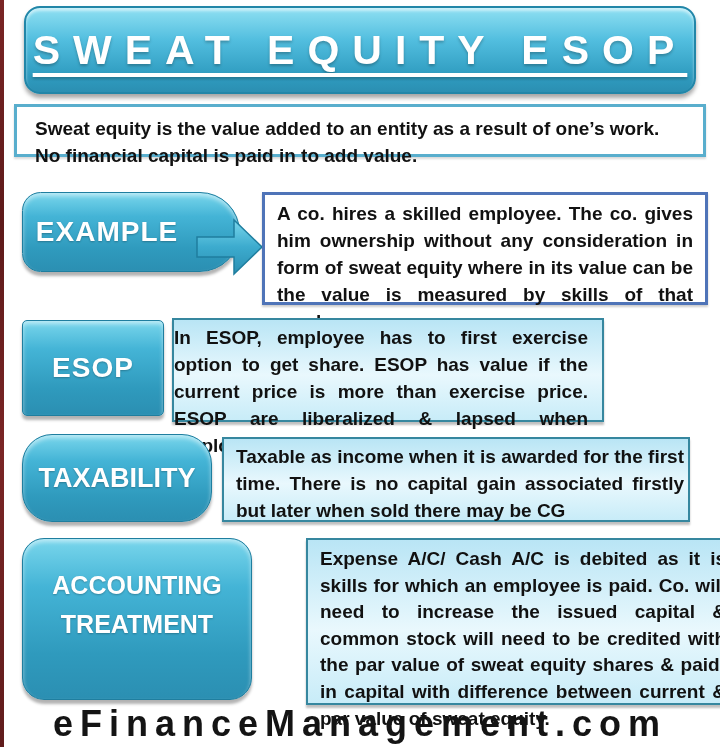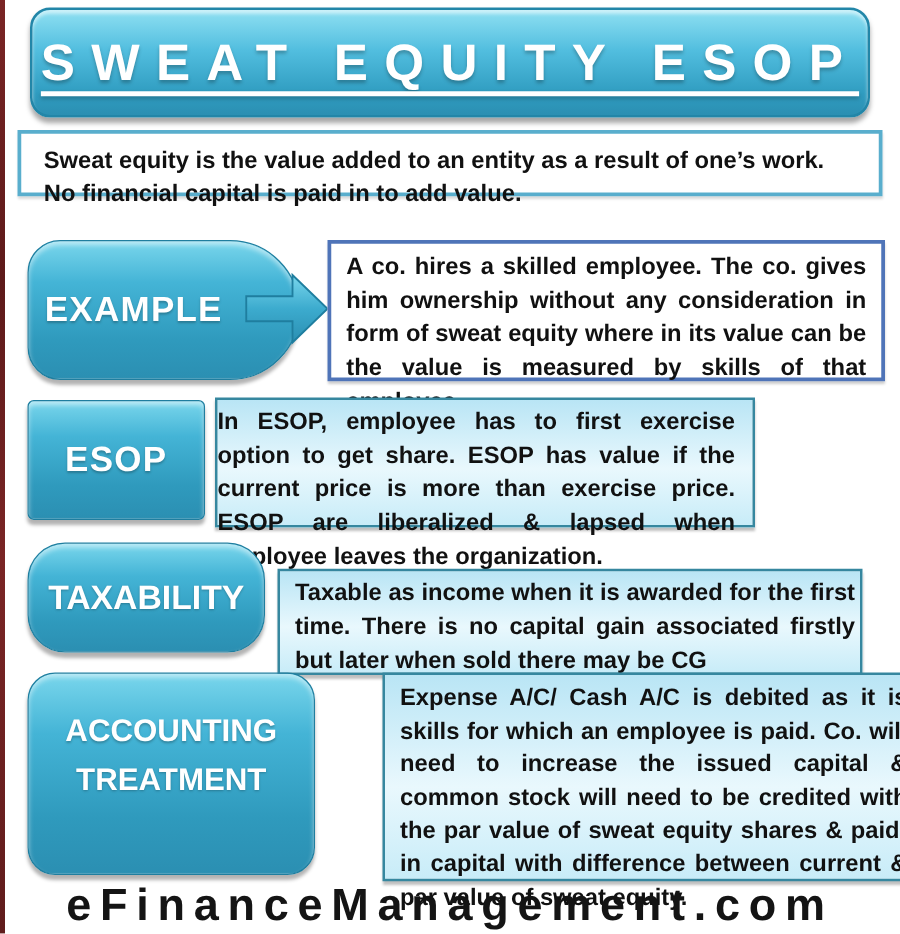--- a/index.html
+++ b/index.html
@@ -32,21 +32,21 @@
   }
   
   .teal{
     background:linear-gradient(180deg,#79d6ec 0%,#44b4d6 30%,#2f9abd 72%,#2b8fb2 100%);
     border:1px solid #1f7e9f;box-sizing:border-box;
     box-shadow:0 4px 3px rgba(0,0,0,.3), inset 0 3px 4px rgba(255,255,255,.5);
     display:flex;align-items:center;justify-content:center;
     color:#fff;font-weight:bold;text-shadow:0 1px 2px rgba(0,0,0,.25);
   }
   .shape-example{
-    position:absolute;left:22px;top:192px;width:218px;height:112px;
+    position:absolute;left:22px;top:192px;width:218px;height:80px;
     border-radius:26px 56px 56px 26px;font-size:28px;letter-spacing:1px;
     padding-right:48px;
     justify-content:center;
   }
   .shape-esop{
     position:absolute;left:22px;top:320px;width:142px;height:96px;
     border-radius:5px;font-size:28px;letter-spacing:1px;
   }
   .shape-taxability{
     position:absolute;left:22px;top:434px;width:190px;height:88px;
@@ -69,21 +69,21 @@
     left:262px;top:192px;width:446px;height:113px;
     background:#fff;border:3px solid #4f74b8;padding:6px 12px 0 12px;
     box-shadow:0 2px 2px rgba(0,0,0,.2);
   }
   .blue-box{
     background:linear-gradient(180deg,#b9e5f5 0%,#e9f8fd 55%,#c8ecf8 100%);
     border:2px solid #36879f;
     box-shadow:0 3px 2px rgba(0,0,0,.25);
   }
   .box-esop{left:172px;top:318px;width:432px;height:104px;padding:5px 14px 0 0;}
-  .box-taxability{left:222px;top:437px;width:468px;height:85px;padding:5px 4px 0 12px;margin-top:18px;}
+  .box-taxability{left:222px;top:437px;width:468px;height:85px;padding:5px 4px 0 12px;}
   .box-accounting{left:258px;top:538px;width:434px;height:167px;padding:6px 12px 0 12px;line-height:1.4;margin-left:48px;}
   
   .footer{
     position:absolute;left:0;top:700px;width:720px;height:47px;
     display:flex;align-items:center;justify-content:center;
     font-size:36px;font-weight:bold;color:#141414;letter-spacing:7px;white-space:nowrap;
   }
 </style>
 </head>
 <body>

